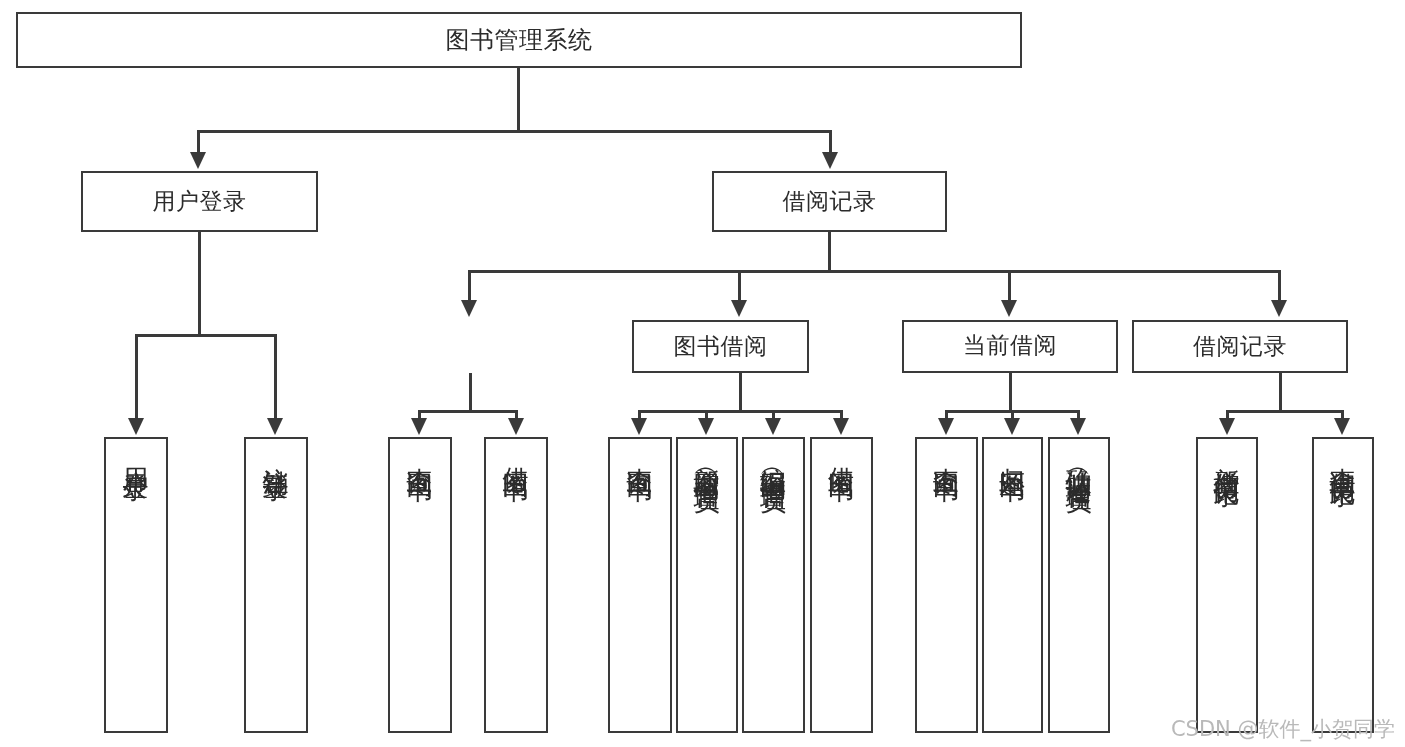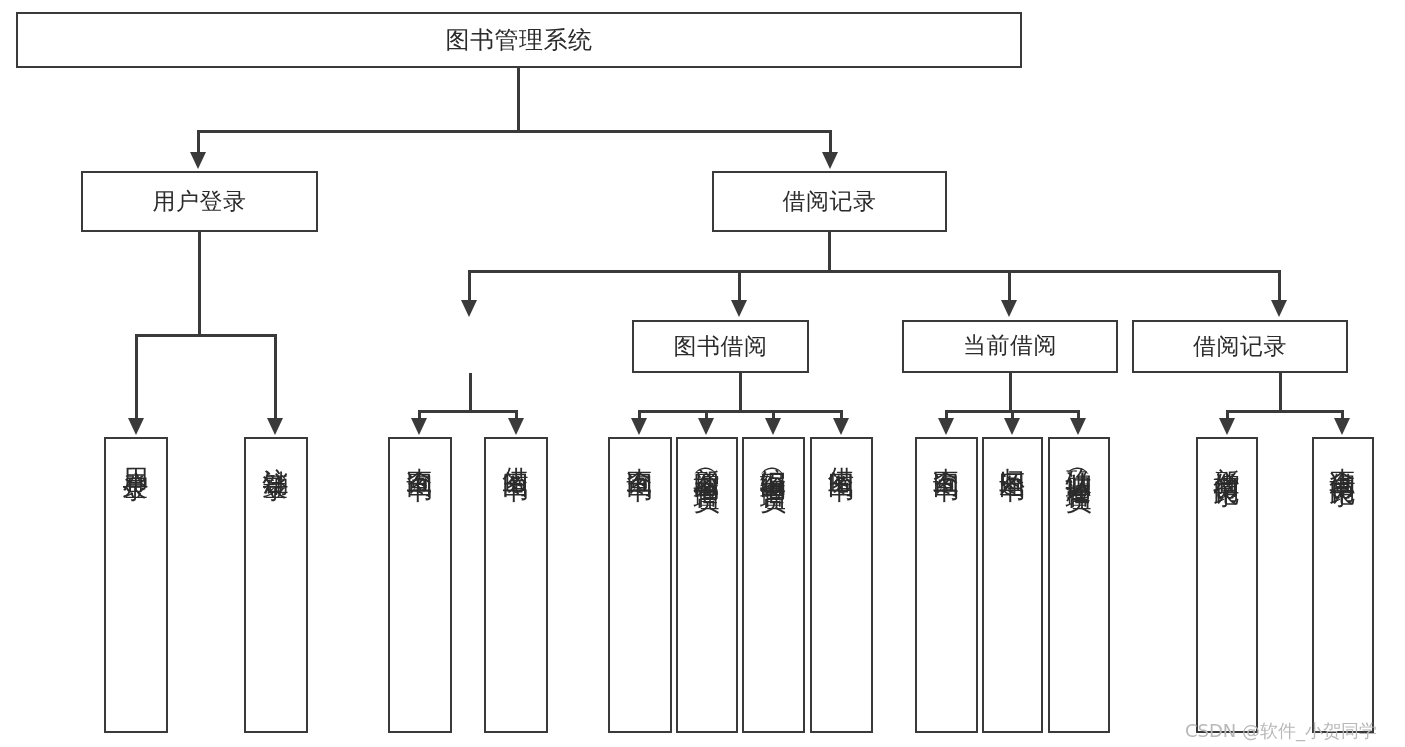--- a/index.html
+++ b/index.html
@@ -62,23 +62,23 @@
   .arrow{
     position:absolute;
     width:0;height:0;
     border-left:8px solid transparent;
     border-right:8px solid transparent;
     border-top:17px solid #3a3a3a;
   }
   
   #watermark{
     position:absolute;
-    right:28px;
+    right:10px;
     bottom:4px;
-    font-size:18px;
+    font-size:21px;
     color:#b9b9b9;
     white-space:nowrap;
     user-select:none;
     pointer-events:none;
   }
 </style>
 </head>
 <body>
 
 <div id="canvas">

